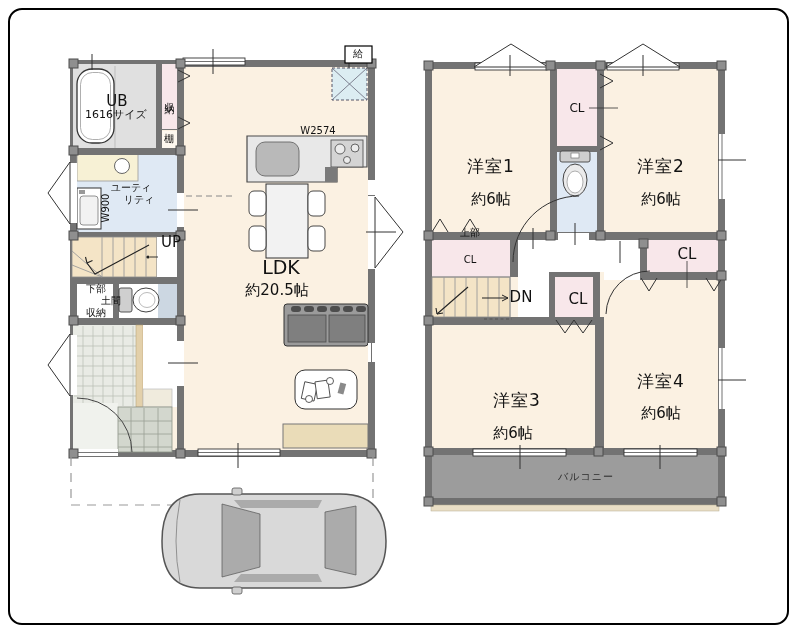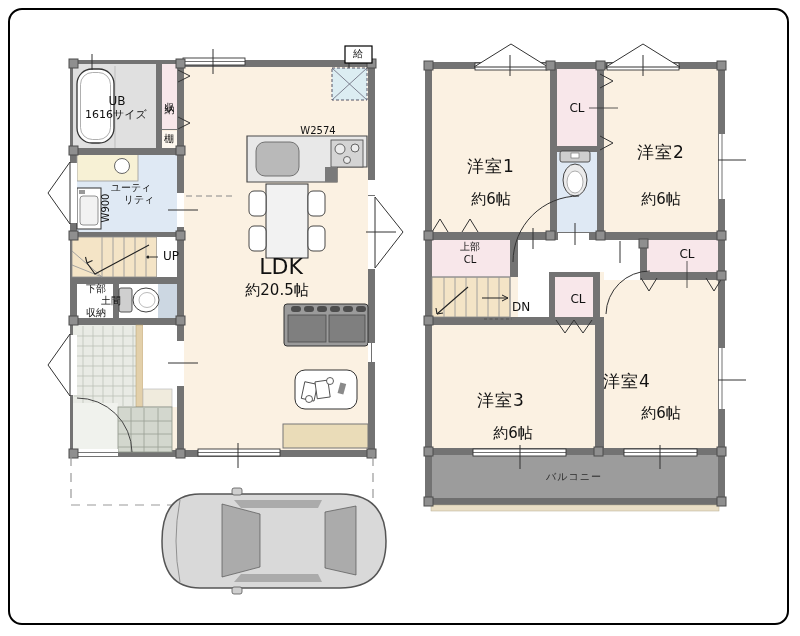--- a/index.html
+++ b/index.html
@@ -3,22 +3,22 @@
 <meta charset="utf-8">
 <style>
   html,body{margin:0;padding:0;background:#fff;}
   .canvas{position:relative;width:800px;height:636px;background:#fff;overflow:hidden;
           font-family:"DejaVu Sans","Liberation Sans",sans-serif;}
   .frame{position:absolute;left:8px;top:8px;width:781px;height:617px;
          border:2.5px solid #000;border-radius:14px;box-sizing:border-box;}
   svg.plan{position:absolute;left:0;top:0;}
   .lbl{position:absolute;transform:translate(-50%,-50%);color:#111;line-height:1;
        white-space:nowrap;text-align:center;}
-  .f25{font-size:22px;text-align:right;} .f20{font-size:15px;} .f17{font-size:17px;letter-spacing:1px;margin-top:28px;}
-  .f15{font-size:15px;margin-top:36px;} .f12{font-size:12px;} .f11{font-size:12px;}
+  .f25{font-size:19px;text-align:right;} .f20{font-size:15px;} .f17{font-size:17px;letter-spacing:1px;margin-top:28px;}
+  .f15{font-size:15px;margin-top:36px;} .f12{font-size:12px;} .f11{font-size:15px;}
   .f10{font-size:10px;} .f9{font-size:10px;} .f85{font-size:11px;}
   .vert{writing-mode:vertical-rl;text-orientation:upright;letter-spacing:2px;}
   .rot{transform:translate(-50%,-50%) rotate(-90deg);}
   .balc{color:#2b2b2b;letter-spacing:1px;}
 </style>
 </head>
 <body>
 
 <div class="canvas">
   <div class="frame"></div>
@@ -321,40 +321,40 @@
   </svg>
 
   <div>
     <span class="lbl f11" style="left:117px;top:101px">UB</span>
     <span class="lbl f85" style="left:116px;top:114px">1616サイズ</span>
     <span class="lbl f10 vert" style="left:169px;top:96px">収納</span>
     <span class="lbl f10" style="left:169px;top:139px">棚</span>
     <span class="lbl f10" style="left:131px;top:188px">ユーティ</span>
     <span class="lbl f10" style="left:139px;top:200px">リティ</span>
     <span class="lbl f10 rot" style="left:106px;top:208px">W900</span>
-    <span class="lbl f11" style="left:171px;top:256px">UP</span>
+    <span class="lbl f11" style="left:171px;top:242px">UP</span>
     <span class="lbl f9" style="left:96px;top:289px">下部</span>
     <span class="lbl f9" style="left:111px;top:301px">土間</span>
     <span class="lbl f9" style="left:96px;top:313px">収納</span>
     <span class="lbl f10" style="left:318px;top:131px">W2574</span>
     <span class="lbl f10" style="left:358px;top:54px">給</span>
     <span class="lbl f25" style="left:281px;top:267px">LDK</span>
     <span class="lbl f20" style="left:277px;top:290px">約20.5帖</span>
   </div>
 
   <div>
     <span class="lbl f17" style="left:491px;top:138px">洋室1</span>
     <span class="lbl f15" style="left:491px;top:163px">約6帖</span>
-    <span class="lbl f17" style="left:661px;top:124px">洋室2</span>
+    <span class="lbl f17" style="left:661px;top:138px">洋室2</span>
     <span class="lbl f15" style="left:661px;top:163px">約6帖</span>
-    <span class="lbl f17" style="left:501px;top:372px">洋室3</span>
+    <span class="lbl f17" style="left:517px;top:372px">洋室3</span>
     <span class="lbl f15" style="left:513px;top:397px">約6帖</span>
-    <span class="lbl f17" style="left:627px;top:353px">洋室4</span>
+    <span class="lbl f17" style="left:661px;top:353px">洋室4</span>
     <span class="lbl f15" style="left:661px;top:377px">約6帖</span>
     <span class="lbl f12" style="left:577px;top:108px">CL</span>
     <span class="lbl f11" style="left:578px;top:299px">CL</span>
     <span class="lbl f11" style="left:687px;top:254px">CL</span>
-    <span class="lbl f10" style="left:470px;top:247px">上部</span>
+    <span class="lbl f10" style="left:470px;top:233px">上部</span>
     <span class="lbl f10" style="left:470px;top:260px">CL</span>
-    <span class="lbl f11" style="left:521px;top:307px">DN</span>
-    <span class="lbl f10 balc" style="left:574px;top:477px">バルコニー</span>
+    <span class="lbl f11" style="left:521px;top:297px">DN</span>
+    <span class="lbl f10 balc" style="left:586px;top:477px">バルコニー</span>
   </div>
 </div>
 
 </body></html>

